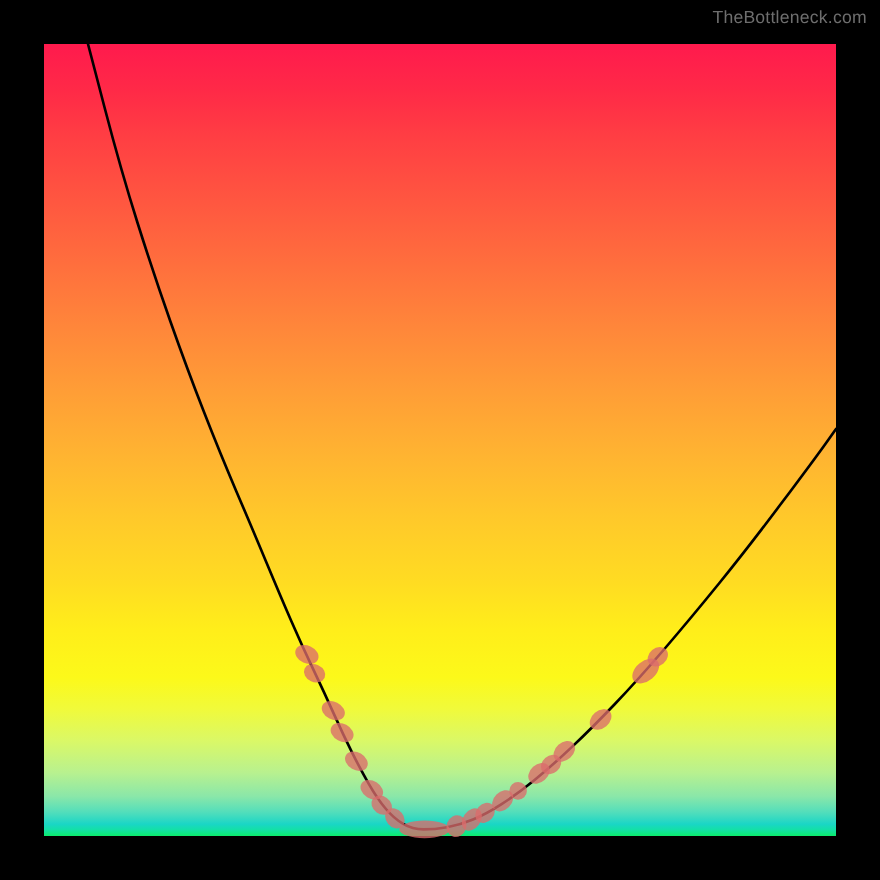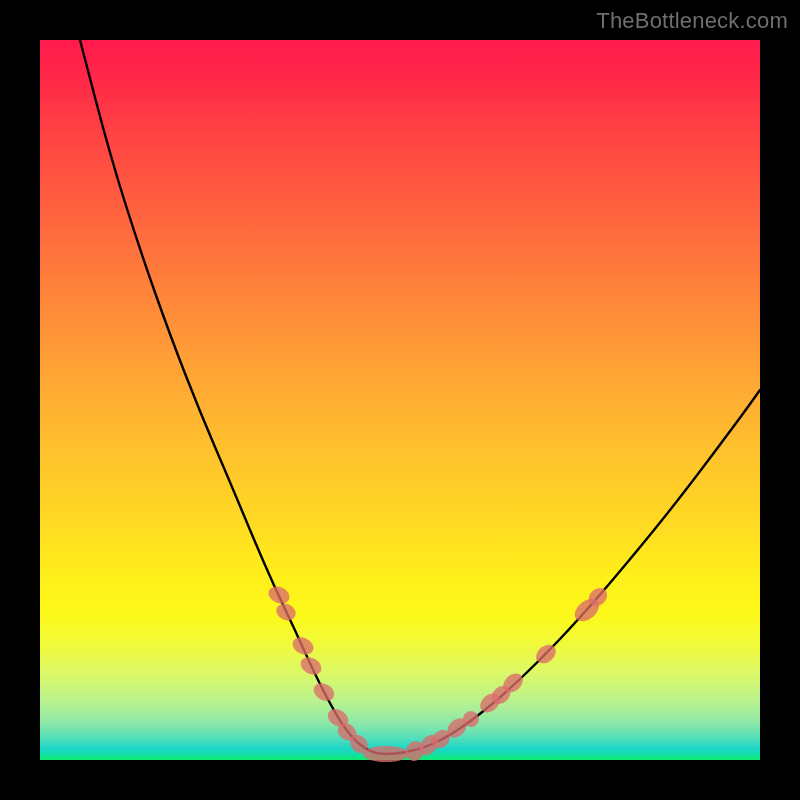--- a/index.html
+++ b/index.html
@@ -44,21 +44,21 @@
       #1ad6c6 98.5%,
       #13e0a7 99.2%,
       #0cec6d 100%
     );
   }
   .watermark {
     position: absolute;
     top: 8px;
     right: 12px;
     color: #6e6e6e;
-    font-size: 22px;
+    font-size: 16px;
     font-weight: 400;
     letter-spacing: 0.2px;
     user-select: none;
   }
   svg.curve {
     position: absolute;
     left: 0;
     top: 0;
     width: 720px;
     height: 720px;

